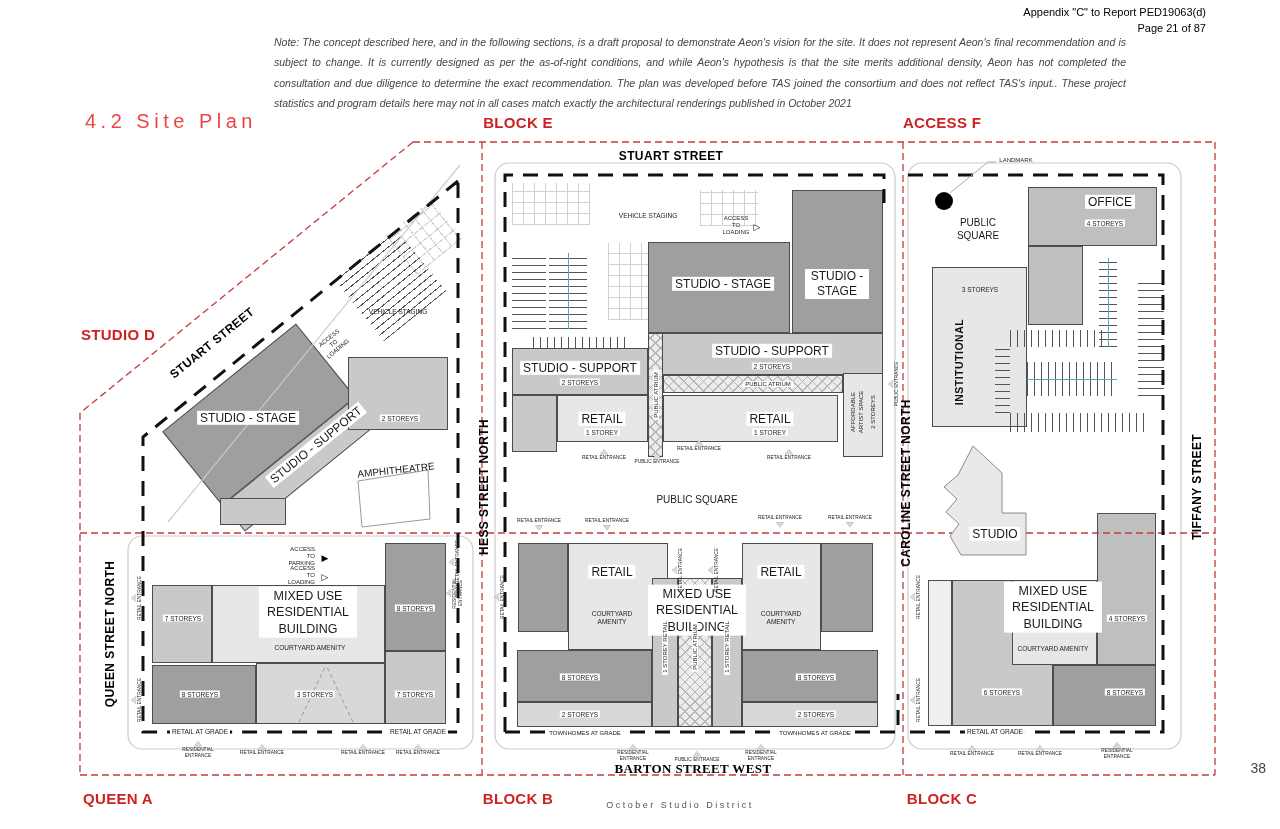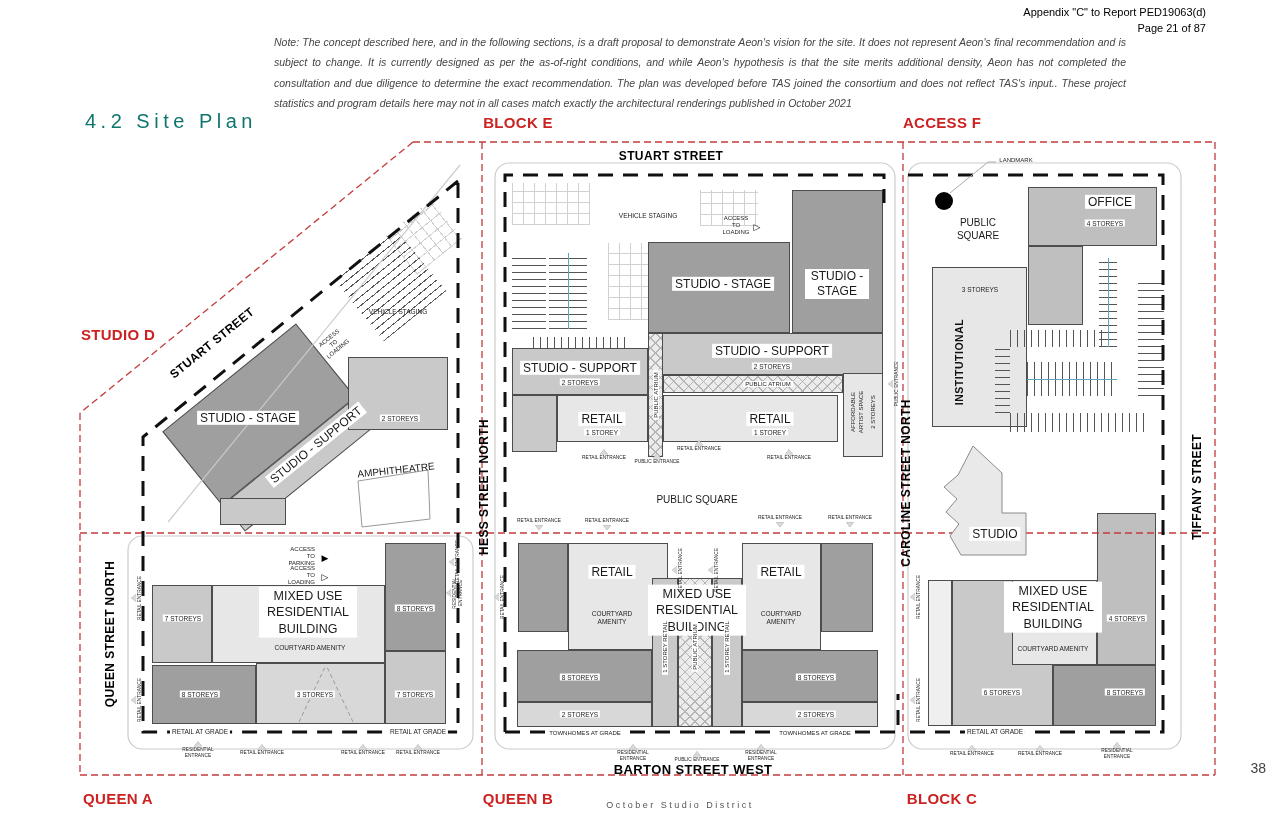--- a/index.html
+++ b/index.html
@@ -36,21 +36,21 @@
   .blv::after{content:"";position:absolute;top:0;bottom:0;left:50%;width:1px;background:#5aa7bd;}
   .blh::after{content:"";position:absolute;left:0;right:0;top:50%;height:1px;background:#5aa7bd;}
   .dg{background-image:repeating-linear-gradient(0deg,#c2c2c2 0 1px,transparent 1px 11px),repeating-linear-gradient(90deg,#c2c2c2 0 1px,transparent 1px 11px);opacity:.75;}
   .ent{position:absolute;transform:translate(-50%,-50%);display:flex;flex-direction:column;align-items:center;gap:1px;}
   .ent span{display:block;width:46px;font-size:4.8px;line-height:1.2;text-align:center;color:#222;white-space:normal;}
   .tri{width:0;height:0;border-left:4px solid transparent;border-right:4px solid transparent;border-bottom:5px solid #d9d9d9;filter:drop-shadow(0 0 .4px #777);}
   .tri.dn{border-bottom:none;border-top:5px solid #d9d9d9;}
   .entr90{transform:translate(-50%,-50%) rotate(-90deg);}
   .acc{position:absolute;transform:translate(-50%,-50%);font-size:9px;color:#000;}
   #note{position:absolute;left:274px;top:32px;width:852px;font-size:10.5px;font-style:italic;line-height:1.95;text-align:justify;color:#444;}
-  #title{position:absolute;left:85px;top:110px;font-size:20px;letter-spacing:4.5px;color:#0f766e;text-align:right;}
+  #title{position:absolute;left:85px;top:110px;font-size:20px;letter-spacing:4.5px;color:#ef4444;text-align:right;}
   .hdr{position:absolute;right:74px;font-size:11px;color:#000;text-align:right;}
   #district{position:absolute;left:560px;top:800px;width:240px;text-align:center;font-size:9px;letter-spacing:2.5px;color:#555;}
   #pagenum{position:absolute;right:14px;top:760px;font-size:14px;color:#444;}
   svg{position:absolute;left:0;top:0;}
 </style>
 </head>
 <body>
 
 <div id="canvas">
 
@@ -150,30 +150,30 @@
   <div class="hdr" style="top:22px;">Page 21 of 87</div>
   <div id="note">Note: The concept described here, and in the following sections, is a draft proposal to demonstrate Aeon's vision for the site. It does not represent Aeon's final recommendation and is subject to change. It is currently designed as per the as-of-right conditions, and while Aeon's hypothesis is that the site merits additional density, Aeon has not completed the consultation and due diligence to determine the exact recommendation. The plan was developed before TAS joined the consortium and does not reflect TAS's input.. These project statistics and program details here may not in all cases match exactly the architectural renderings published in October 2021</div>
   <div id="title">4.2 Site Plan</div>
   <div id="district">October Studio District</div>
   <div id="pagenum">38</div>
 
   <div class="L blocklbl" style="left:118px;top:334px;">STUDIO D</div>
   <div class="L blocklbl" style="left:518px;top:122px;">BLOCK E</div>
   <div class="L blocklbl" style="left:942px;top:122px;">ACCESS F</div>
   <div class="L blocklbl" style="left:118px;top:798px;">QUEEN A</div>
-  <div class="L blocklbl" style="left:518px;top:798px;">QUEEN B</div>
+  <div class="L blocklbl" style="left:518px;top:798px;">BLOCK B</div>
   <div class="L blocklbl" style="left:942px;top:798px;">BLOCK C</div>
 
   <div class="L street r39" style="left:212px;top:343px;">STUART STREET</div>
   <div class="L street" style="left:671px;top:156px;">STUART STREET</div>
   <div class="L street r90" style="left:110px;top:634px;">QUEEN STREET NORTH</div>
   <div class="L street r90" style="left:484px;top:487px;">HESS STREET NORTH</div>
   <div class="L street r90" style="left:906px;top:483px;">CAROLINE STREET NORTH</div>
   <div class="L street r90" style="left:1197px;top:487px;">TIFFANY STREET</div>
-  <div class="L street" style="left:693px;top:769px;font-size:13px;">BARTON STREET WEST</div>
+  <div class="L street" style="left:693px;top:769px;font-size:13px;font-family:Liberation Serif, serif;">BARTON STREET WEST</div>
 
   <div class="L bx" style="left:248px;top:418px;">STUDIO - STAGE</div>
   <div class="L bx r39" style="left:316px;top:445px;">STUDIO - SUPPORT</div>
   <div class="L st" style="left:400px;top:418px;">2 STOREYS</div>
   <div class="L f10 r6" style="left:396px;top:470px;">AMPHITHEATRE</div>
   <div class="L t65" style="left:398px;top:311px;">VEHICLE STAGING</div>
   <div class="L t6 w30 r39" style="left:334px;top:344px;">ACCESS TO LOADING</div>
 
   <div class="L t65" style="left:648px;top:215px;">VEHICLE STAGING</div>
   <div class="L t6 w30" style="left:736px;top:226px;">ACCESS TO LOADING</div>

